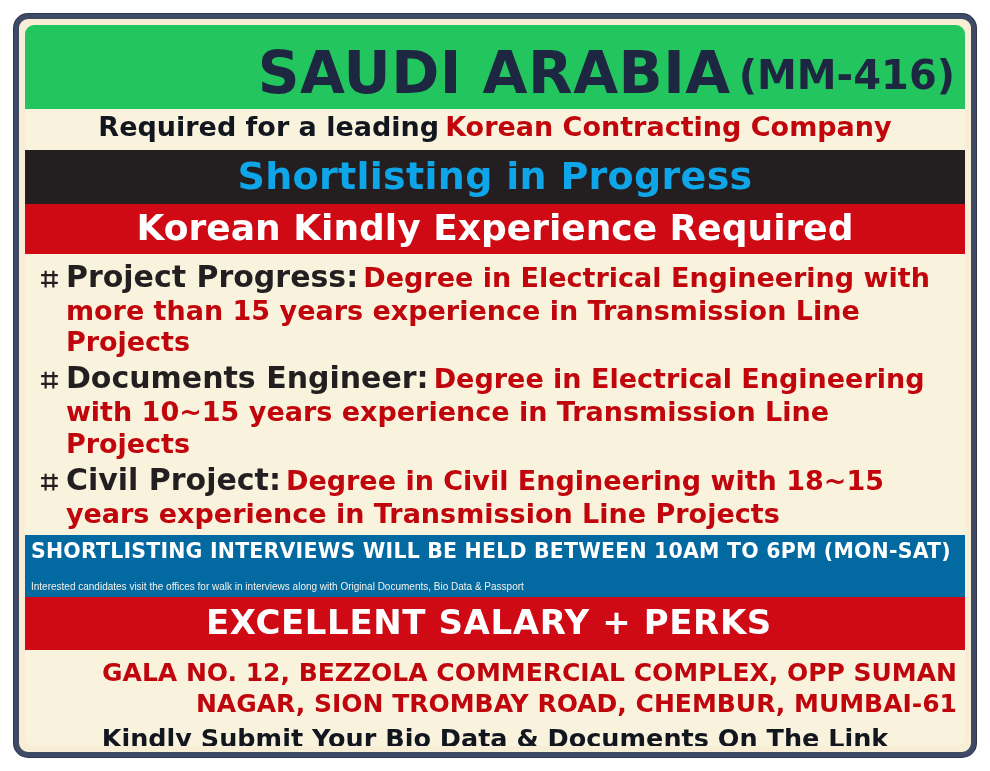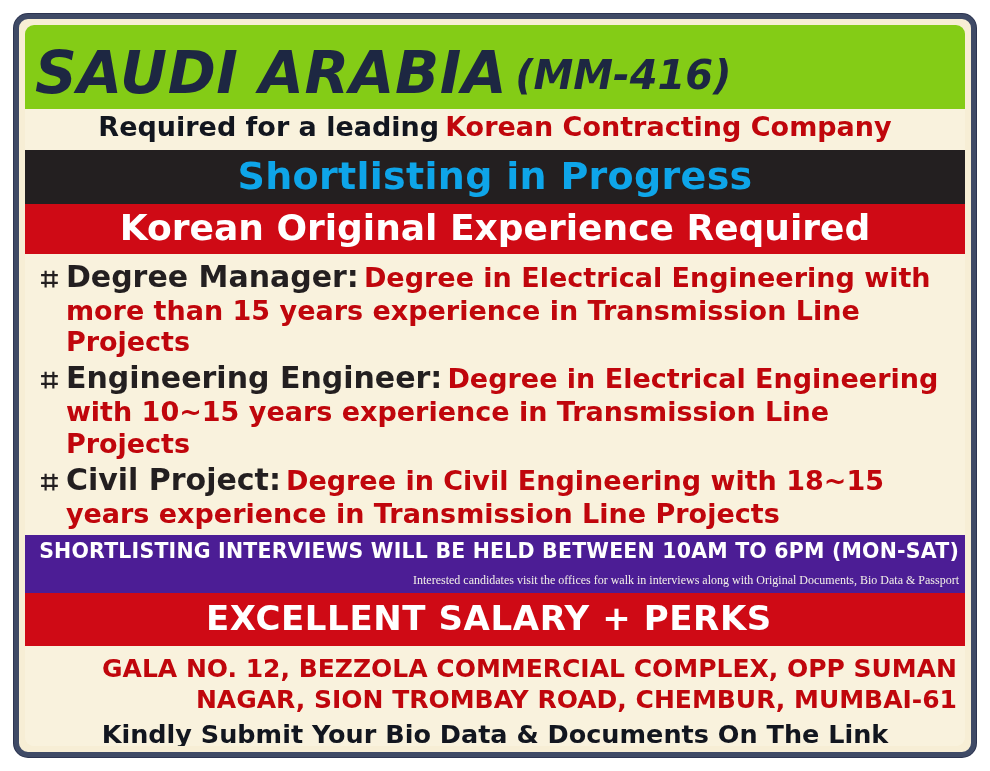--- a/index.html
+++ b/index.html
@@ -34,24 +34,23 @@
     bottom: 6px;
     background: #f9f2dd;
     border-radius: 9px;
     overflow: hidden;
     display: flex;
     flex-direction: column;
   }
 
   
   .title-row {
-    text-align: left;
+    text-align: right;
     padding: 14px 10px 2px 10px;
-    background: #84cc16;
-    font-style: italic;
+    background: #22c55e;
   }
   .title-main {
     display: inline;
     font-size: 58px;
     font-weight: bold;
     color: #1d2742;
     letter-spacing: 0.5px;
     font-family: "DejaVu Sans", sans-serif;
   }
   .title-code {
@@ -133,35 +132,35 @@
     color: #231f20;
   }
   .job-desc {
     font-size: 27px;
     font-weight: bold;
     color: #c0060c;
   }
 
   
   .note-dark {
-    background: #4c1d95;
+    background: #0369a1;
     padding: 4px 6px 5px 6px;
-    text-align: right;
+    text-align: left;
   }
   .note-line1 {
     font-size: 20.5px;
     font-weight: bold;
     color: #ffffff;
     letter-spacing: 0.2px;
   }
   .note-line2 {
-    font-size: 12px;
+    font-size: 10px;
     color: #f3f0e8;
-    margin-top: 10px;
-    font-family: Liberation Serif, serif;
+    margin-top: 18px;
+    font-family: Liberation Sans, sans-serif;
   }
 
   .salary-band {
     background: #cf0a15;
     text-align: center;
     padding: 5px 12px 8px 0;
   }
   .salary-band span {
     font-size: 34px;
     font-weight: bold;
@@ -205,37 +204,37 @@
 
     <div class="subtitle-row">
       <span class="sub-a">Required for a leading</span><span class="sub-b">Korean Contracting Company</span>
     </div>
 
     <div class="band-dark">
       <span>Shortlisting in Progress</span>
     </div>
 
     <div class="band-red">
-      <span>Korean Original Experience Required</span>
+      <span>Korean Kindly Experience Required</span>
     </div>
 
     <div class="jobs">
 
       <div class="job">
         <span class="job-bullet">⌗</span>
         <div class="job-text">
-          <span class="job-title">Degree Manager:</span>
+          <span class="job-title">Project Progress:</span>
           <span class="job-desc">Degree in Electrical Engineering with more than 15 years experience in Transmission Line Projects</span>
         </div>
       </div>
 
       <div class="job">
         <span class="job-bullet">⌗</span>
         <div class="job-text">
-          <span class="job-title">Engineering  Engineer:</span>
+          <span class="job-title">Documents  Engineer:</span>
           <span class="job-desc">Degree in Electrical Engineering with 10~15 years experience in Transmission Line Projects</span>
         </div>
       </div>
 
       <div class="job">
         <span class="job-bullet">⌗</span>
         <div class="job-text">
           <span class="job-title">Civil Project:</span>
           <span class="job-desc">Degree in Civil Engineering with 18~15 years experience in Transmission Line Projects</span>
         </div>

